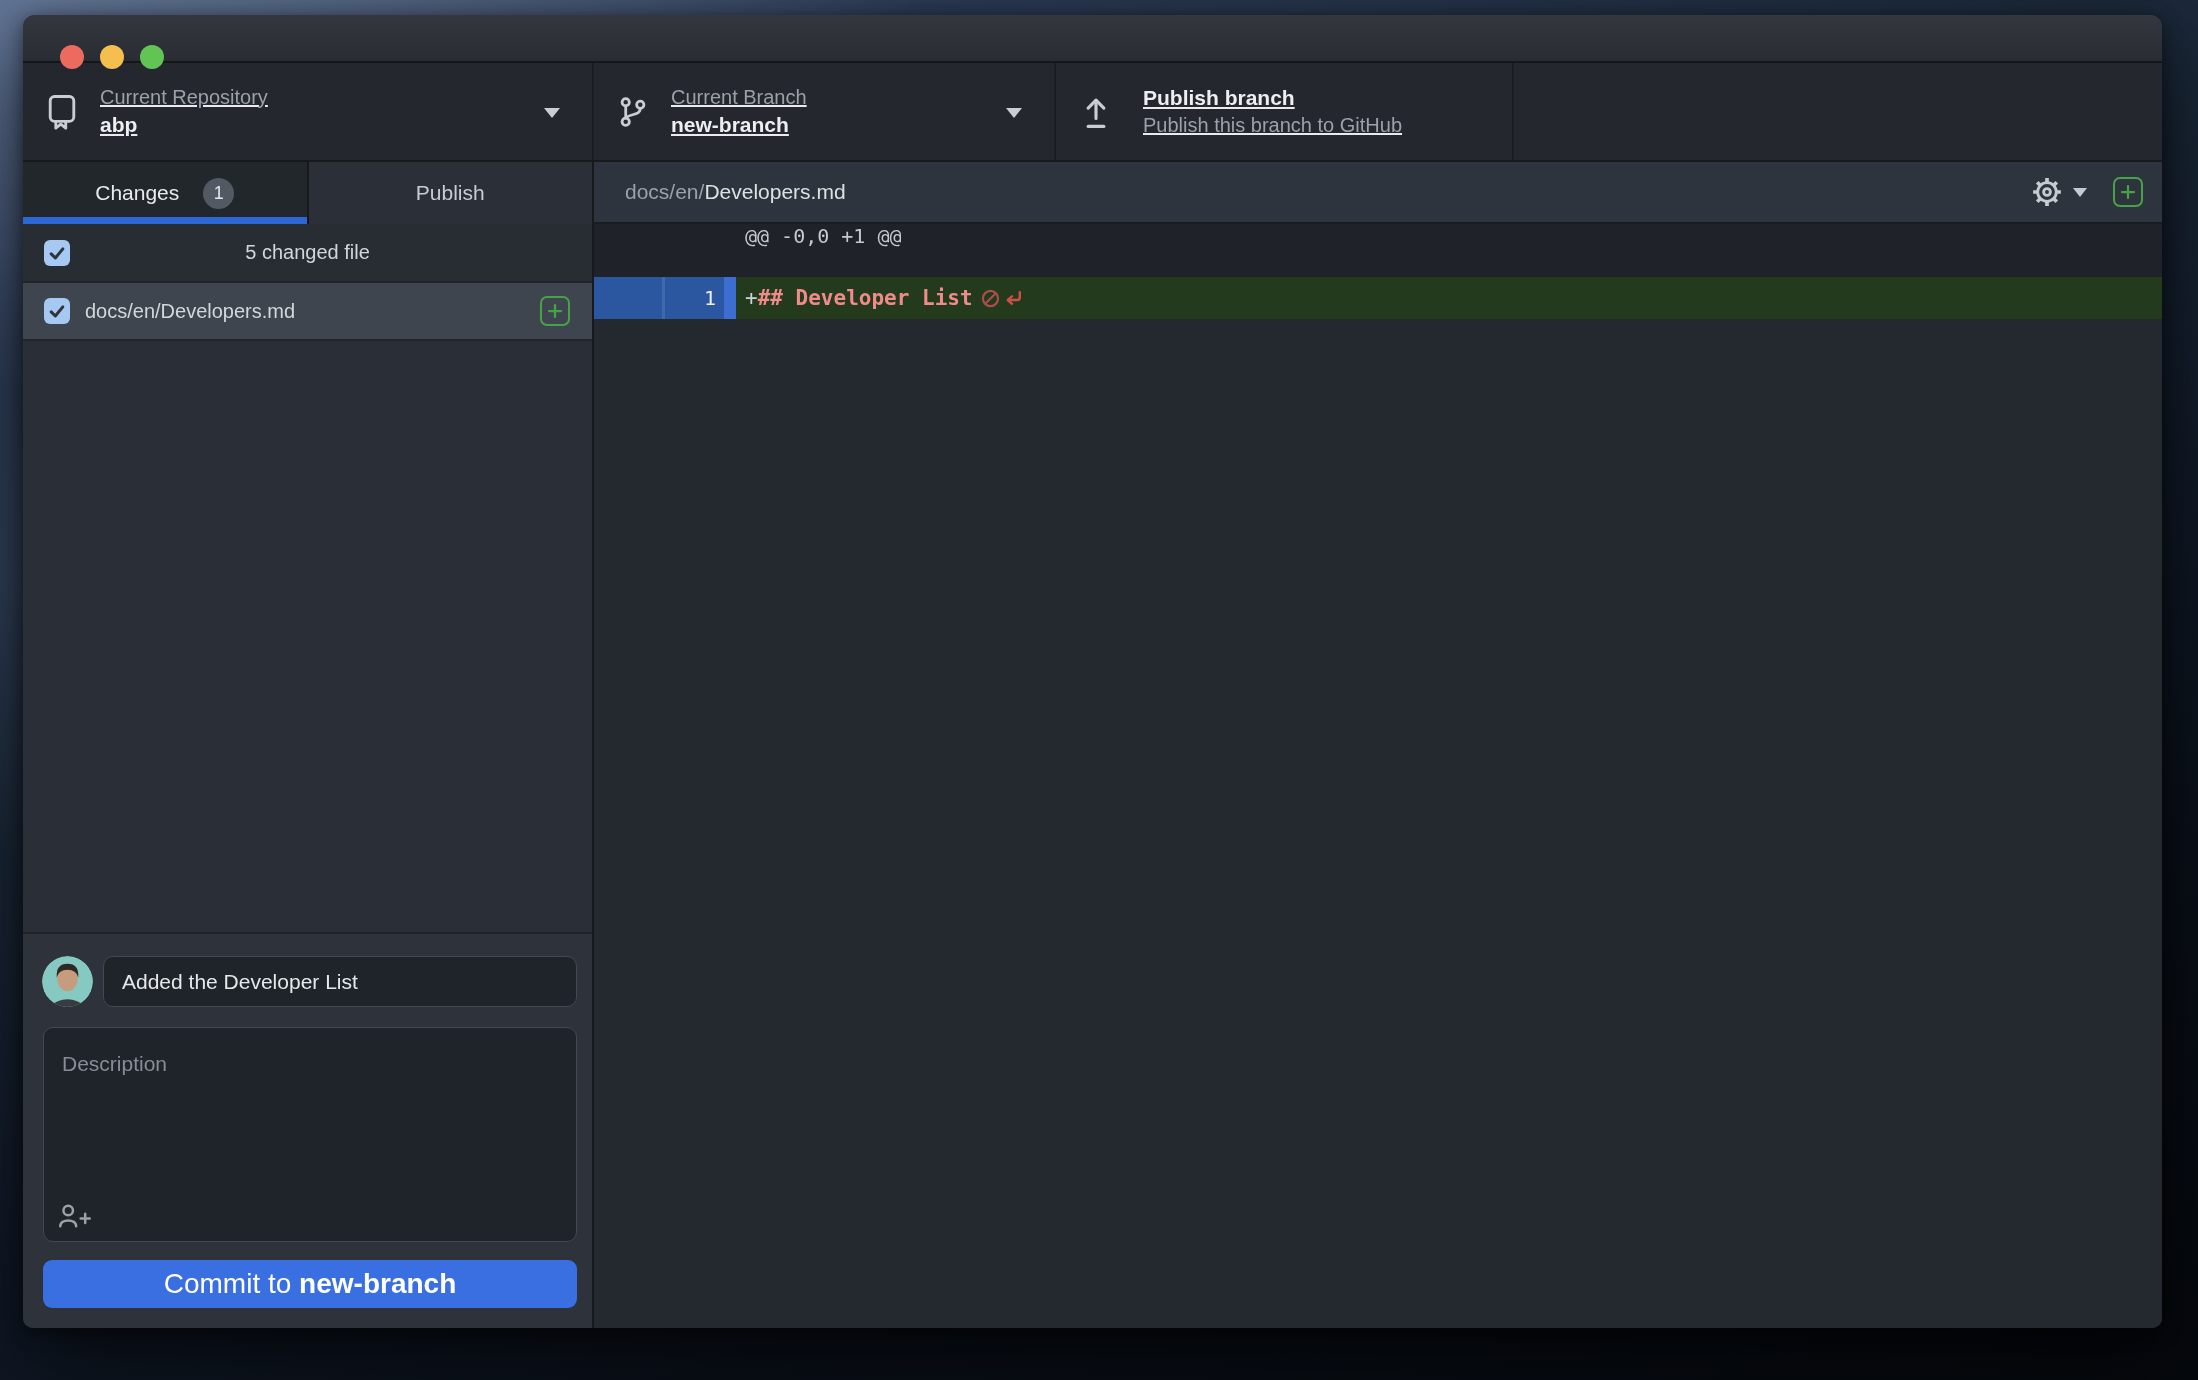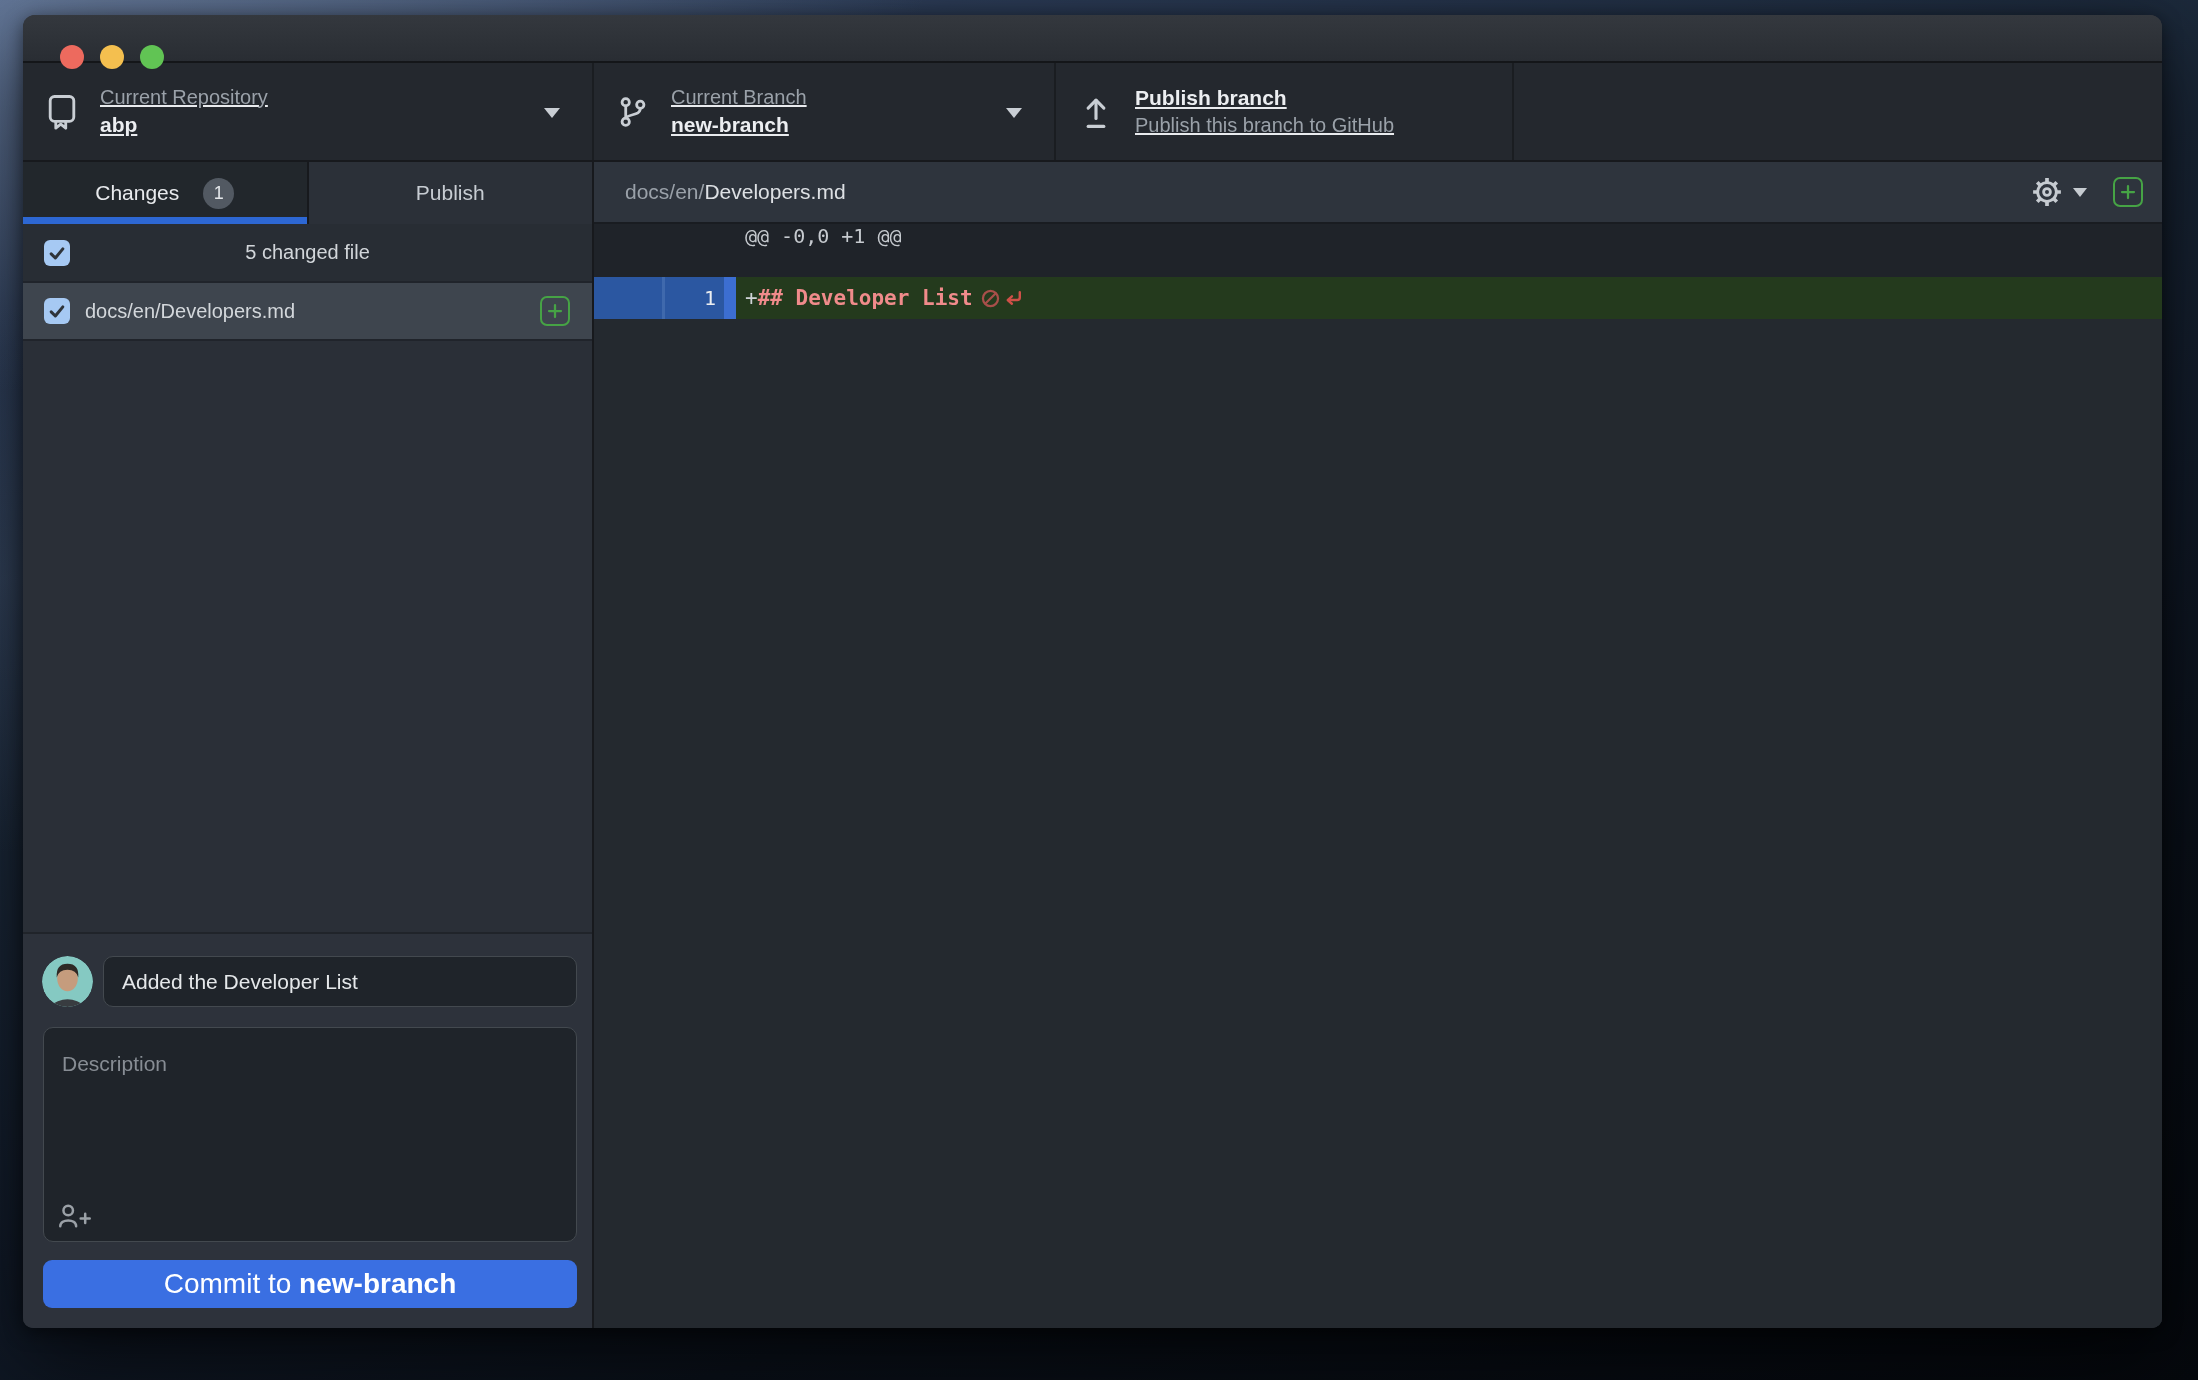--- a/index.html
+++ b/index.html
@@ -28,21 +28,21 @@
   }
   .traffic{ position:absolute; top:30px; width:24px; height:24px; border-radius:50%; }
   .tl-red{ left:37px; background:var(--traffic_red); }
   .tl-yellow{ left:77px; background:var(--traffic_yellow); }
   .tl-green{ left:117px; background:var(--traffic_green); }
   
   .toolbar{ height:99px; flex:none; display:flex; background:#24282e; border-bottom:2px solid #17191d; }
   .tb-section{ position:relative; display:flex; align-items:center; padding-left:24px; border-right:2px solid #1a1d21; cursor:default;text-decoration:underline; }
   .tb-repo{ width:571px; }
   .tb-branch{ width:462px; }
-  .tb-publish{ width:458px; }
+  .tb-publish{ width:458px;gap:8px; }
   .tb-rest{ flex:1; border-right:none; }
   .tb-icon{ color:#c9ced4; flex:none; }
   .tb-labels{ margin-left:23px; line-height:1.25; }
   .tb-label{ font-size:20px; color:#9aa1a9; }
   .tb-value{ font-size:21px; font-weight:bold; color:#eceef1; margin-top:2px; }
   .tb-sub{ font-size:20px; color:#9aa1a9; margin-top:2px;text-align:center; }
   .caret{ position:absolute; right:32px; top:50%; margin-top:-4px;
           width:0; height:0; border-left:8px solid transparent; border-right:8px solid transparent;
           border-top:10px solid #c9ced4; }
   

